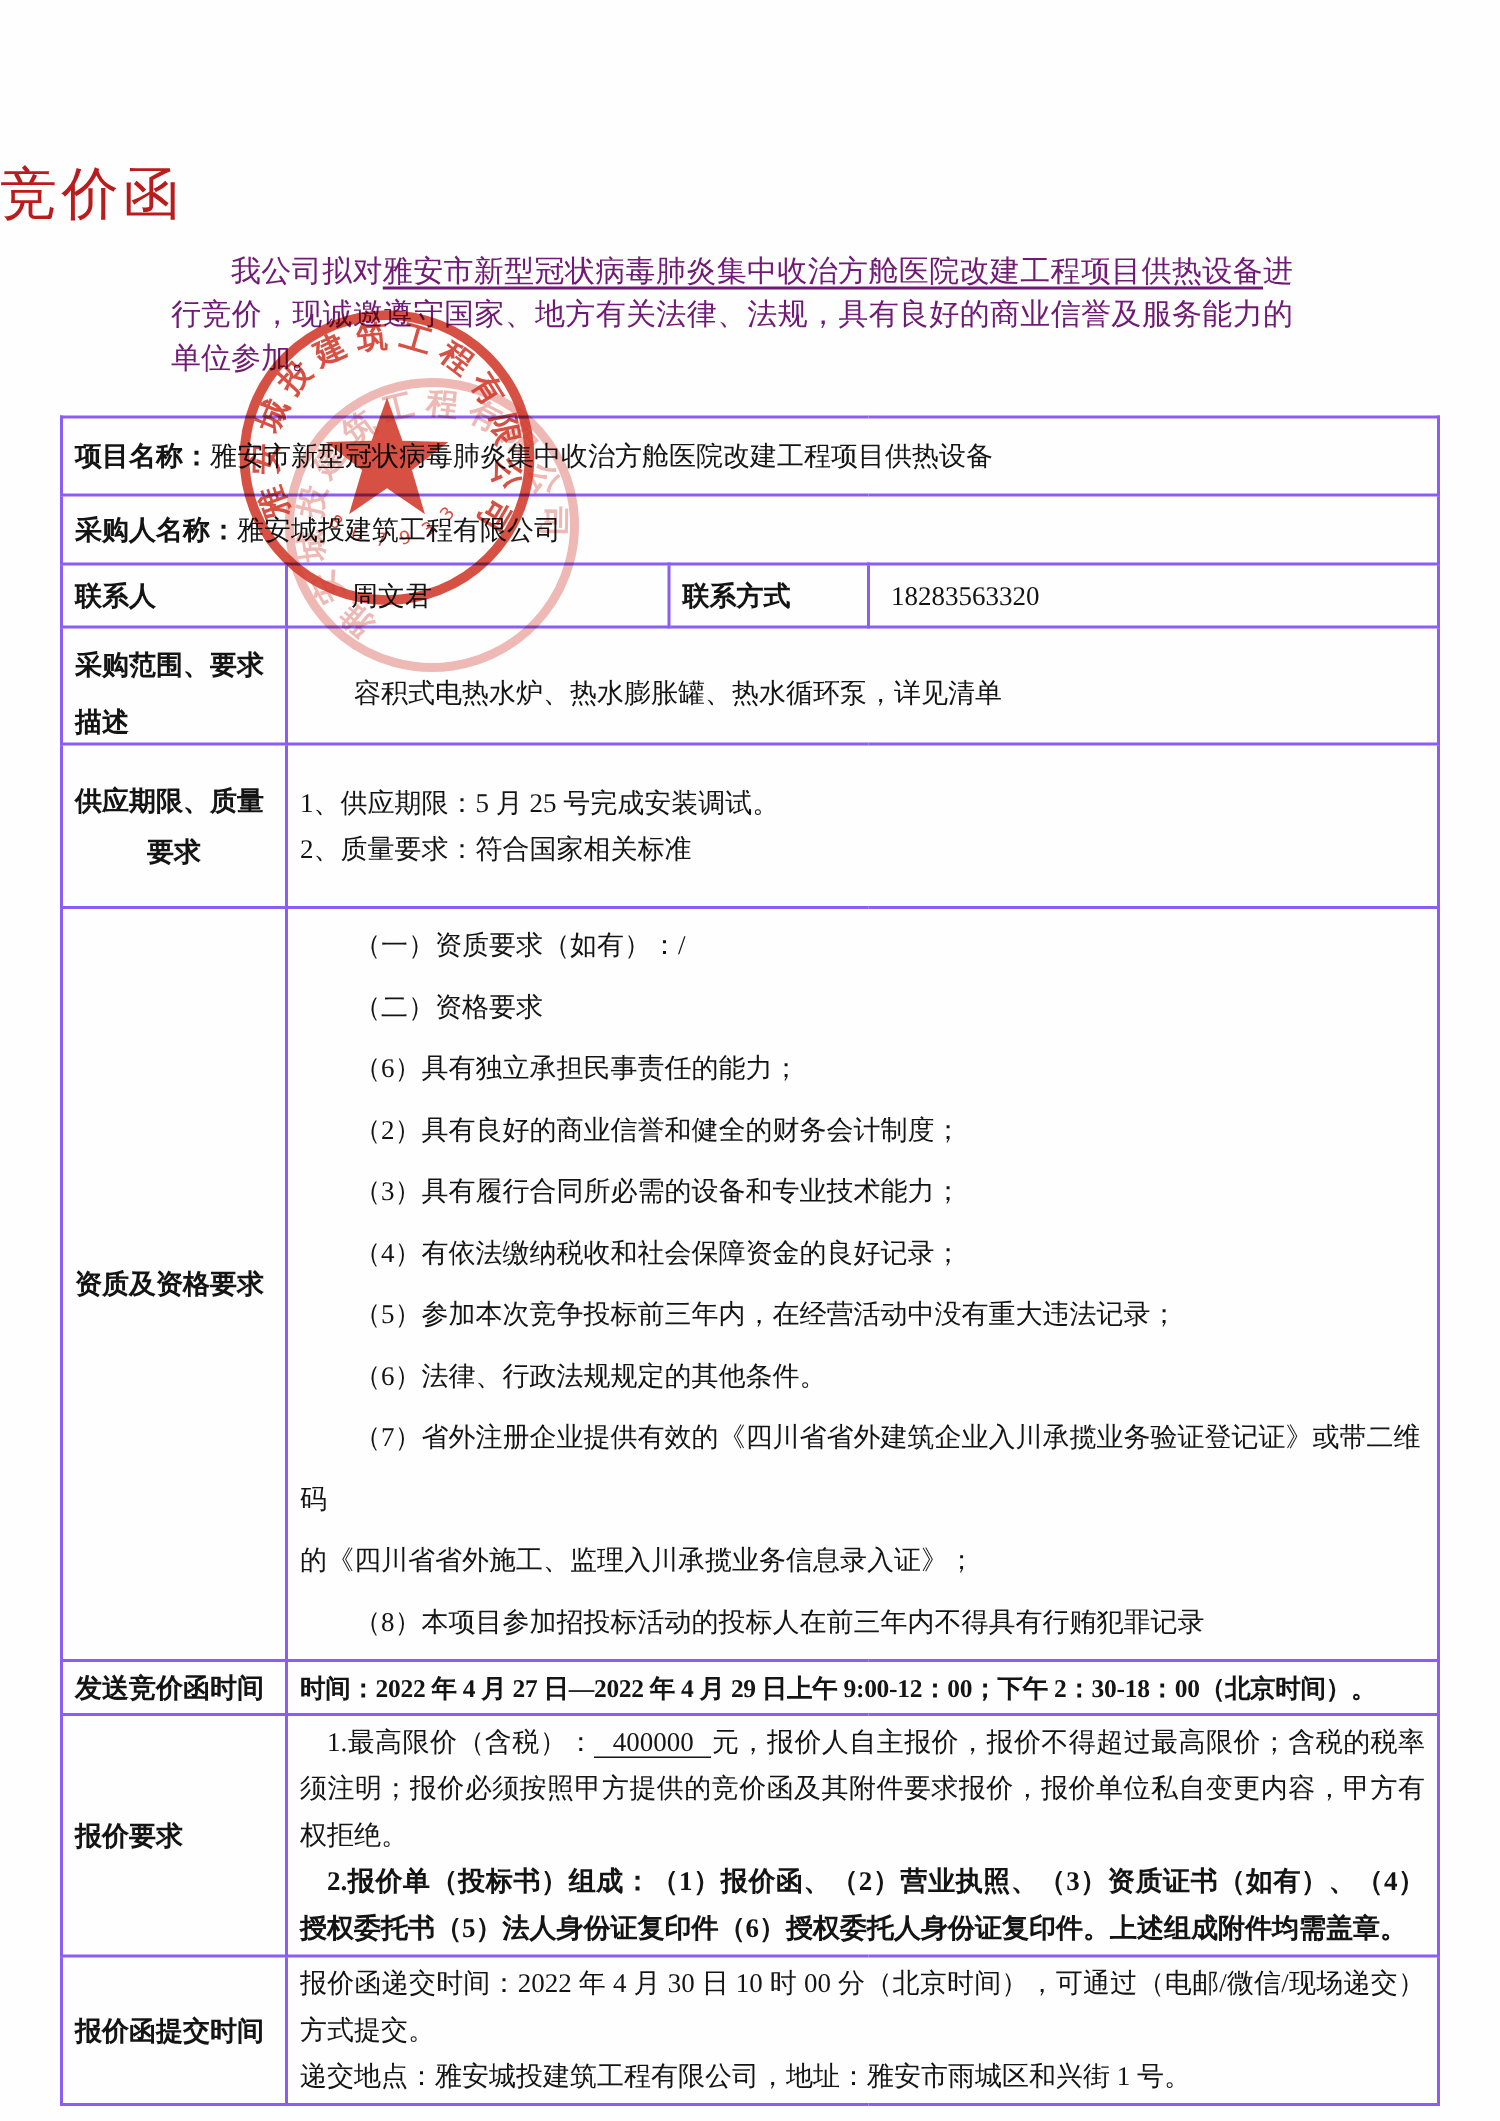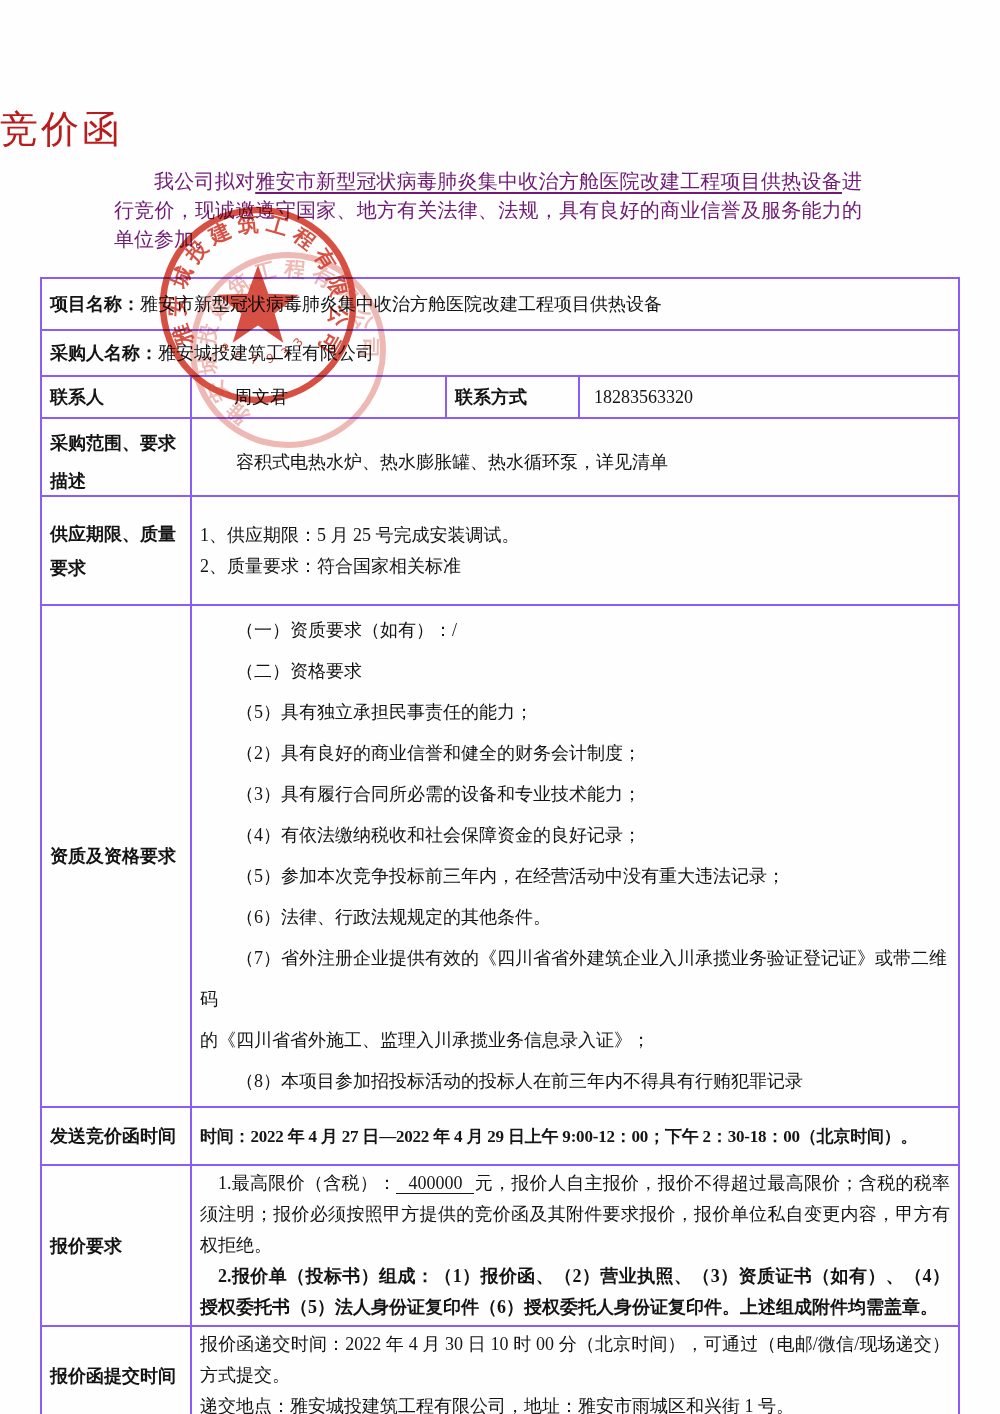--- a/index.html
+++ b/index.html
@@ -27,21 +27,21 @@
     position:absolute; left:40px; top:277px; width:918px;
     border-collapse:collapse; table-layout:fixed;
     font-size:18px; color:#141414;
   }
   table.doc td {
     border:2px solid #8b5cf6; vertical-align:middle;
     padding:2px 8px; overflow:hidden;
   }
   td.lbl { font-weight:bold; font-size:18px; padding-left:10px; }
   .lbl2 { display:block; }
-  .lbl2.center { text-align:left; }
+  .lbl2.center { text-align:center; }
   td.vtop { vertical-align:top; }
   .inline-lbl { font-weight:bold; }
   .indent { text-indent:36px; }
   .q-item { line-height:41px; text-indent:36px; }
   .q-item.flush { text-indent:0; }
   .q-wrap { padding-top:4px !important; padding-bottom:4px !important;border-radius:18px; }
   .supply-line { line-height:31px; }
   .price-u { border-bottom:1.5px solid #141414; padding:0 12px; }
   .bold { font-weight:bold; }
   .jtext { text-align:justify; line-height:31px; }
@@ -106,33 +106,33 @@
       <p class="supply-line">1、供应期限：5 月 25 号完成安装调试。</p>
       <p class="supply-line">2、质量要求：符合国家相关标准</p>
     </td>
   </tr>
 
   <tr style="height:455px">
     <td class="lbl">资质及资格要求</td>
     <td colspan="3" class="q-wrap">
       <p class="q-item">（一）资质要求（如有）：/</p>
       <p class="q-item">（二）资格要求</p>
-      <p class="q-item">（5）具有独立承担民事责任的能力；</p>
+      <p class="q-item">（6）具有独立承担民事责任的能力；</p>
       <p class="q-item">（2）具有良好的商业信誉和健全的财务会计制度；</p>
       <p class="q-item">（3）具有履行合同所必需的设备和专业技术能力；</p>
       <p class="q-item">（4）有依法缴纳税收和社会保障资金的良好记录；</p>
       <p class="q-item">（5）参加本次竞争投标前三年内，在经营活动中没有重大违法记录；</p>
       <p class="q-item">（6）法律、行政法规规定的其他条件。</p>
       <p class="q-item">（7）省外注册企业提供有效的《四川省省外建筑企业入川承揽业务验证登记证》或带二维码</p>
       <p class="q-item flush">的《四川省省外施工、监理入川承揽业务信息录入证》；</p>
       <p class="q-item">（8）本项目参加招投标活动的投标人在前三年内不得具有行贿犯罪记录</p>
     </td>
   </tr>
 
-  <tr style="height:58px">
+  <tr style="height:36px">
     <td class="lbl" style="padding-left:8px">发送竞价函时间</td>
     <td colspan="3" class="nowrapline">时间：2022 年 4 月 27 日—2022 年 4 月 29 日上午 9:00-12：00；下午 2：30-18：00（北京时间）。</td>
   </tr>
 
   <tr style="height:94px">
     <td class="lbl">报价要求</td>
     <td colspan="3">
       <p class="jtext" style="text-indent:18px"><span>1.最高限价（含税）：</span><span class="price-u">400000</span><span>元，报价人自主报价，报价不得超过最高限价；含税的税率须注明；报价必须按照甲方提供的竞价函及其附件要求报价，报价单位私自变更内容，甲方有权拒绝。</span></p>
       <p class="jtext bold" style="text-indent:18px">2.报价单（投标书）组成：（1）报价函、（2）营业执照、（3）资质证书（如有）、（4）授权委托书（5）法人身份证复印件（6）授权委托人身份证复印件。上述组成附件均需盖章。</p>
     </td>

